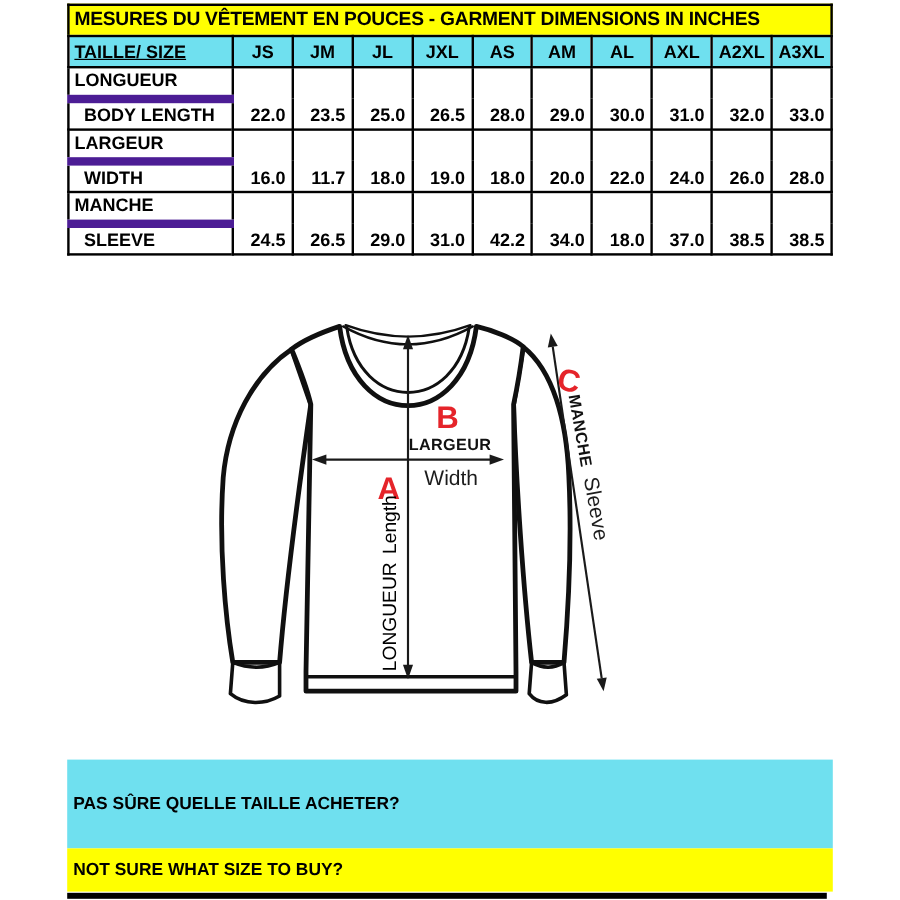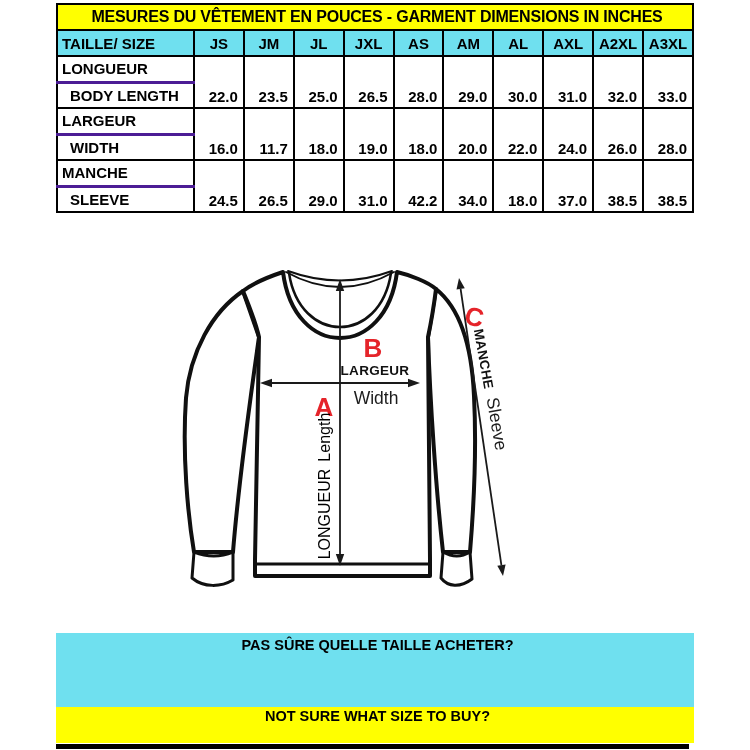--- a/index.html
+++ b/index.html
@@ -8,49 +8,49 @@
     width: 750px; height: 750px;
     position: relative; overflow: hidden;
     font-family: "Liberation Sans", sans-serif;
     color: #000;
   }
   .title-bar {
     position: absolute; left: 56px; top: 3px; width: 638px; height: 26px;
     background: #ffff00;
     border: 2px solid #000; border-bottom: none;
     font-weight: bold; font-size: 16px; line-height: 23px;
-    padding-left: 4px; white-space: nowrap; letter-spacing: -0.2px; text-align: center;
+    padding-left: 4px; white-space: nowrap; letter-spacing: -0.2px;
   }
   table.size-table {
     position: absolute; left: 56px; top: 29px; width: 638px;
     border-collapse: collapse; table-layout: fixed;
   }
   table.size-table td { border: 2px solid #000; overflow: hidden; }
   tr.hdr td {
     background: #6fe0ef; font-weight: bold; font-size: 15px;
     text-align: center; height: 26px; padding: 0;
   }
-  td.hdr-lbl { text-align: left !important; padding-left: 4px !important; }
+  td.hdr-lbl { text-align: left !important; padding-left: 4px !important; text-decoration: underline; }
   td.lbl {
     font-weight: bold; font-size: 15px; text-align: left;
     padding-left: 4px; height: 26px; background: #fff;
   }
   td.lbl.fr { border-bottom: 1px solid #c0c0c0; }
-  td.lbl.en { border-top: 3px solid #4c1d95; padding-left: 12px; }
+  td.lbl.en { border-top: 7px solid #4c1d95; padding-left: 12px; }
   td.val {
     font-weight: bold; font-size: 15px; text-align: right;
     vertical-align: bottom; padding: 0 5px 2px 12px; background: #fff;
   }
   .diagram { position: absolute; left: 150px; top: 250px; }
   .diagram text.red  { fill: #e5242a; font-weight: bold; font-size: 26px; }
   .diagram text.bl   { fill: #111; font-weight: bold; font-size: 13.5px; letter-spacing: 0.3px; }
   .diagram text.plain{ fill: #1c1c1c; font-size: 17.5px; }
   .note {
     position: absolute; left: 56px; width: 638px;
-    display: flex; flex-direction: row; justify-content: center;
+    display: flex; flex-direction: column; justify-content: center;
     padding-left: 5px;
   }
   .note .line { white-space: pre; font-weight: bold; font-size: 14.5px; }
   .note-fr { top: 633px; height: 74px; background: #6fe0ef; }
   .note-fr .line { line-height: 24px; }
   .note-en { top: 707px; height: 36px; background: #ffff00; justify-content: center; }
   .note-en .line { line-height: 18px; }
   .bottom-bar { position: absolute; left: 56px; top: 744px; width: 633px; height: 5px; background: #000; }
 </style>
 </head>

